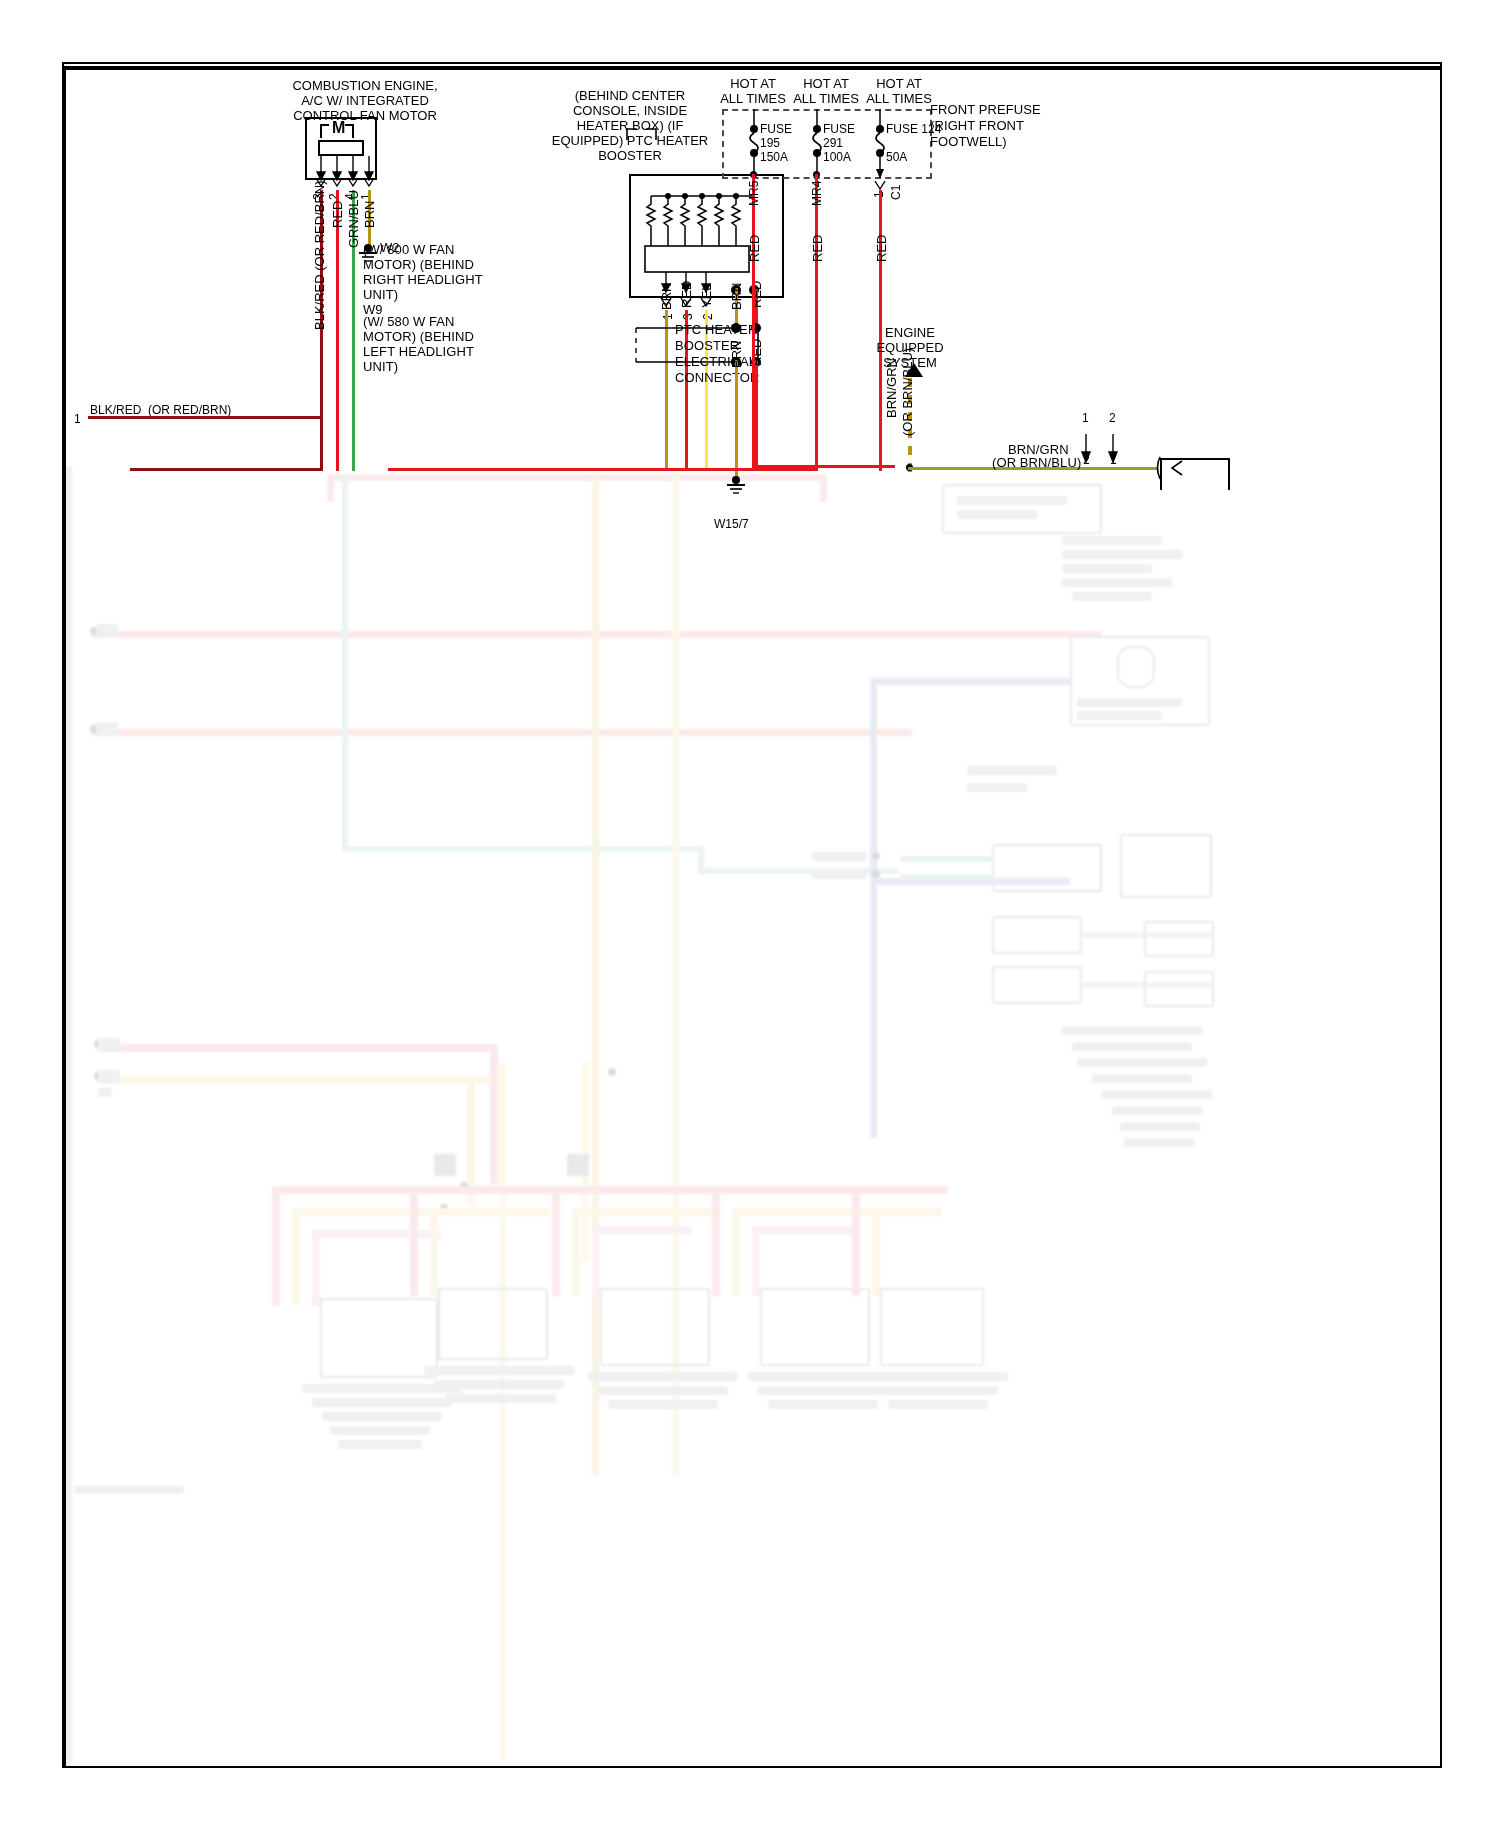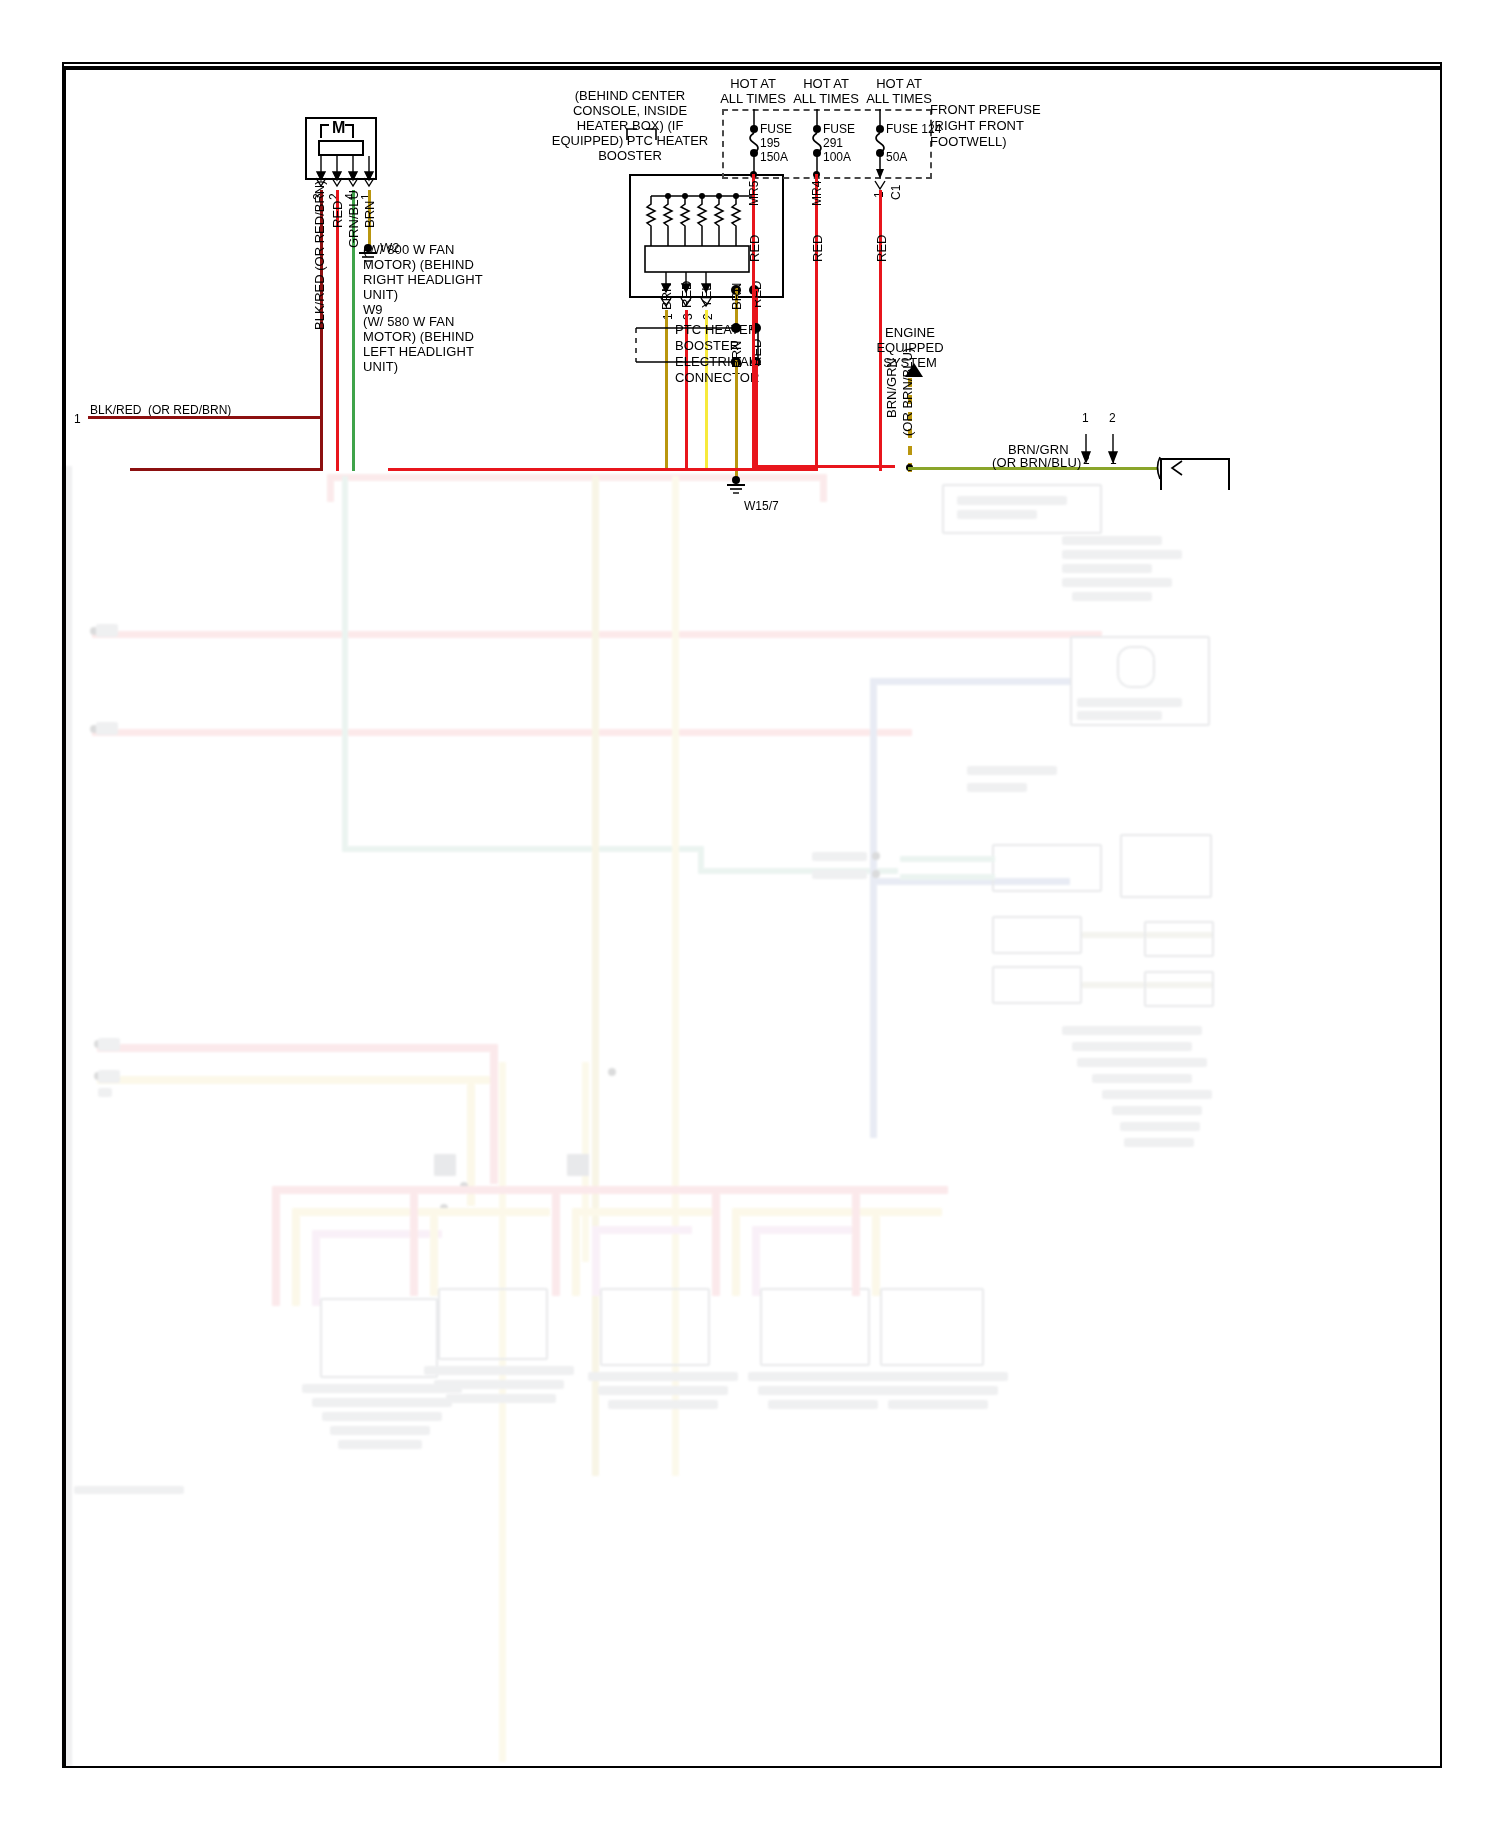--- a/index.html
+++ b/index.html
@@ -206,20 +206,23 @@
       <div class="gtxt" style="left:36px;top:234px;width:100px;height:9px;"></div>
     </div>
 
     <div class="gtxt" style="left:12px;top:1020px;width:110px;height:8px;"></div>
   </div>
 
   <div class="frame-outer"></div>
   <div class="frame-top-rule"></div>
   <div class="frame-left-rule"></div>
 
+  <div class="tc" style="left:240px;top:78px;width:250px;">COMBUSTION ENGINE,
+A/C W/ INTEGRATED
+CONTROL FAN MOTOR</div>
 
   <div class="boxline" style="left:305px;top:117px;width:72px;height:63px;"></div>
   <svg style="position:absolute;left:305px;top:117px;" width="76" height="66">
 
     <path d="M322,23 L322,12 L332,12" fill="none" stroke="#000" stroke-width="1.6"></path>
     <path d="M351,23 L351,12 L341,12" fill="none" stroke="#000" stroke-width="1.6"></path>
     <rect x="318" y="27" width="40" height="12" fill="none" stroke="#000" stroke-width="1.6" style="display:none"></rect>
   </svg>
   <div class="t" style="left:332px;top:120px;font-size:16px;font-weight:600;">M</div>
 
@@ -393,21 +396,21 @@
   <div class="tv" style="left:749px;top:366px;">RED</div>
 
   <div class="w wv brn" style="left:735px;top:408px;height:72px;"></div>
   <svg style="position:absolute;left:724px;top:476px;" width="26" height="22">
     <circle cx="12" cy="4" r="4" fill="#000"></circle>
     <line x1="12" y1="4" x2="12" y2="9" stroke="#000" stroke-width="1.5"></line>
     <line x1="3" y1="9" x2="21" y2="9" stroke="#000" stroke-width="2"></line>
     <line x1="6" y1="13" x2="18" y2="13" stroke="#000" stroke-width="1.6"></line>
     <line x1="9" y1="17" x2="15" y2="17" stroke="#000" stroke-width="1.4"></line>
   </svg>
-  <div class="tsm" style="left:714px;top:499px;margin-left:30px;">W15/7</div>
+  <div class="tsm" style="left:714px;top:517px;">W15/7</div>
 
   <div class="w wv red" style="left:755px;top:408px;height:60px;"></div>
   <div class="w wh red" style="left:755px;top:465px;width:140px;"></div>
 
   <div class="tc" style="left:698px;top:76px;width:110px;">HOT AT
 ALL TIMES</div>
   <div class="tc" style="left:771px;top:76px;width:110px;">HOT AT
 ALL TIMES</div>
   <div class="tc" style="left:844px;top:76px;width:110px;">HOT AT
 ALL TIMES</div>

